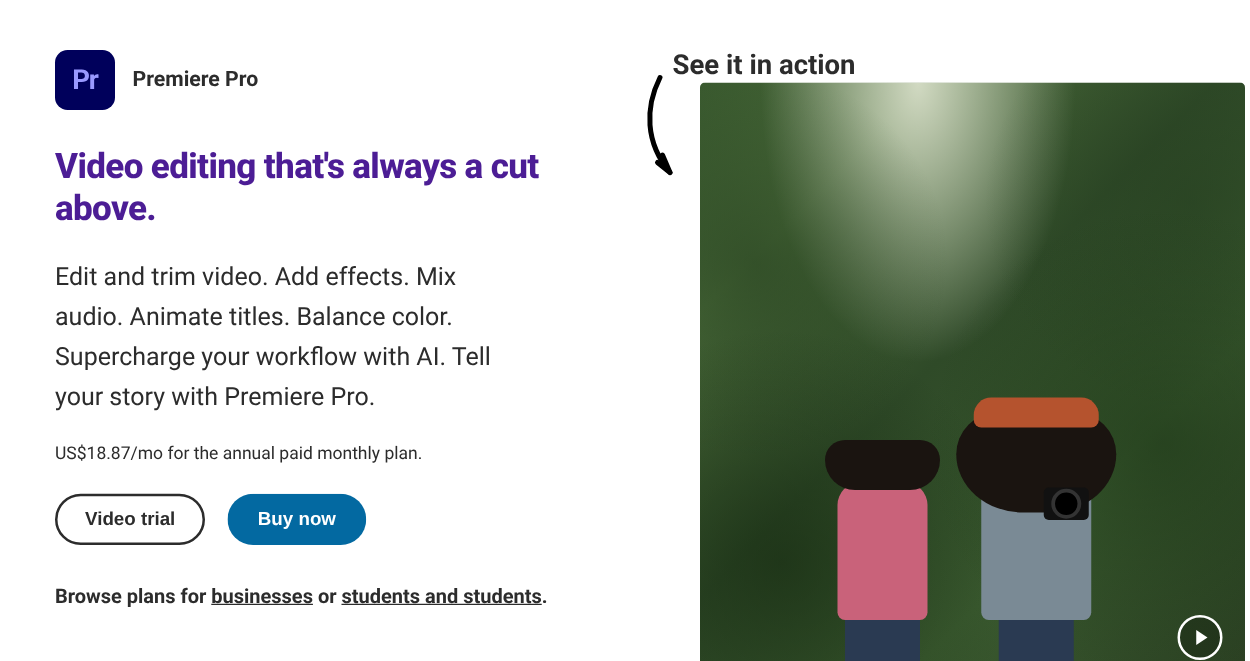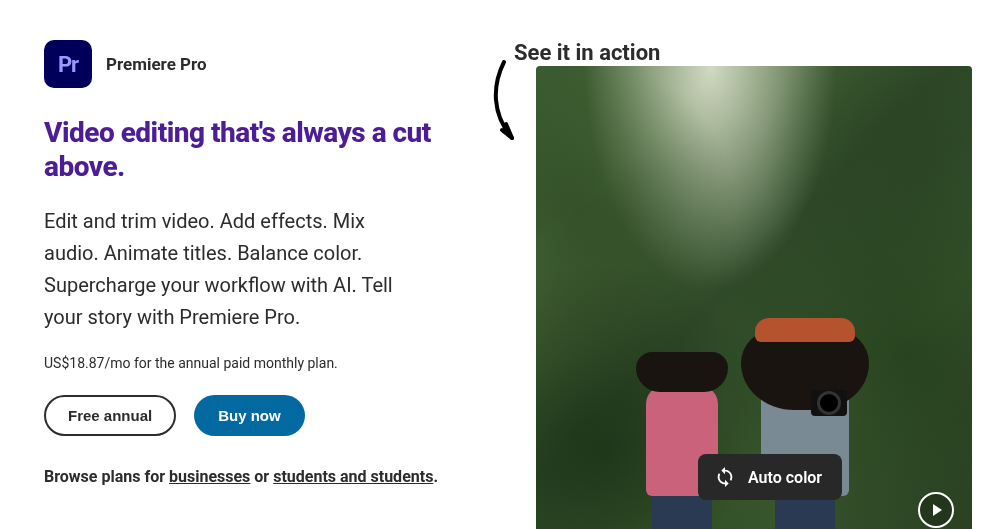--- a/index.html
+++ b/index.html
@@ -8,21 +8,21 @@
     background: #fff;
     color: #2c2c2c;
     width: 1000px;
     height: 529px;
     overflow: hidden;
     position: relative;
   }
   .container {
     display: flex;
     padding: 40px 0 0 44px;
-    gap: 40px;
+    gap: 64px;
   }
   .left {
     width: 400px;
     flex-shrink: 0;
   }
   .app-row {
     display: flex;
     align-items: center;
     gap: 14px;
     margin-bottom: 28px;
@@ -240,21 +240,21 @@
       <span class="app-name">Premiere Pro</span>
     </div>
 
     <h1 class="headline">Video editing that's always a cut above.</h1>
 
     <p class="description">Edit and trim video. Add effects. Mix audio. Animate titles. Balance color. Supercharge your workflow with AI. Tell your story with Premiere Pro.</p>
 
     <p class="price">US$18.87/mo for the annual paid monthly plan.</p>
 
     <div class="btn-row">
-      <button class="btn btn-outline">Free annual</button>
+      <button class="btn btn-outline">Video trial</button>
       <button class="btn btn-primary">Buy now</button>
     </div>
 
     <p class="plans">
       <span>Browse plans for </span><a href="#">businesses</a><span> or </span><a href="#">students and students</a><span>.</span>
     </p>
   </div>
 
   <div class="right">
     <div class="see-label">See it in action</div>
@@ -280,25 +280,19 @@
         <div style="position:relative;">
           <div class="hair"></div>
           <div class="hat"></div>
           <div class="head"></div>
         </div>
         <div class="torso"></div>
         <div class="legs"></div>
         <div class="camera"></div>
       </div>
 
-      <div class="badge">
-        <svg width="22" height="22" viewBox="0 0 24 24">
-          <path fill="#fff" d="M12 4V1L8 5l4 4V6c3.31 0 6 2.69 6 6 0 1.02-.26 1.97-.71 2.81l1.46 1.46A7.93 7.93 0 0020 12c0-4.42-3.58-8-8-8zm0 14c-3.31 0-6-2.69-6-6 0-1.02.26-1.97.71-2.81L5.25 7.73A7.93 7.93 0 004 12c0 4.42 3.58 8 8 8v3l4-4-4-4v3z"></path>
-        </svg>
-        <span>Auto color</span>
-      </div>
 
       <div class="play-button">
         <div class="play-triangle"></div>
       </div>
     </div>
   </div>
 </div>
 
 </body></html>

